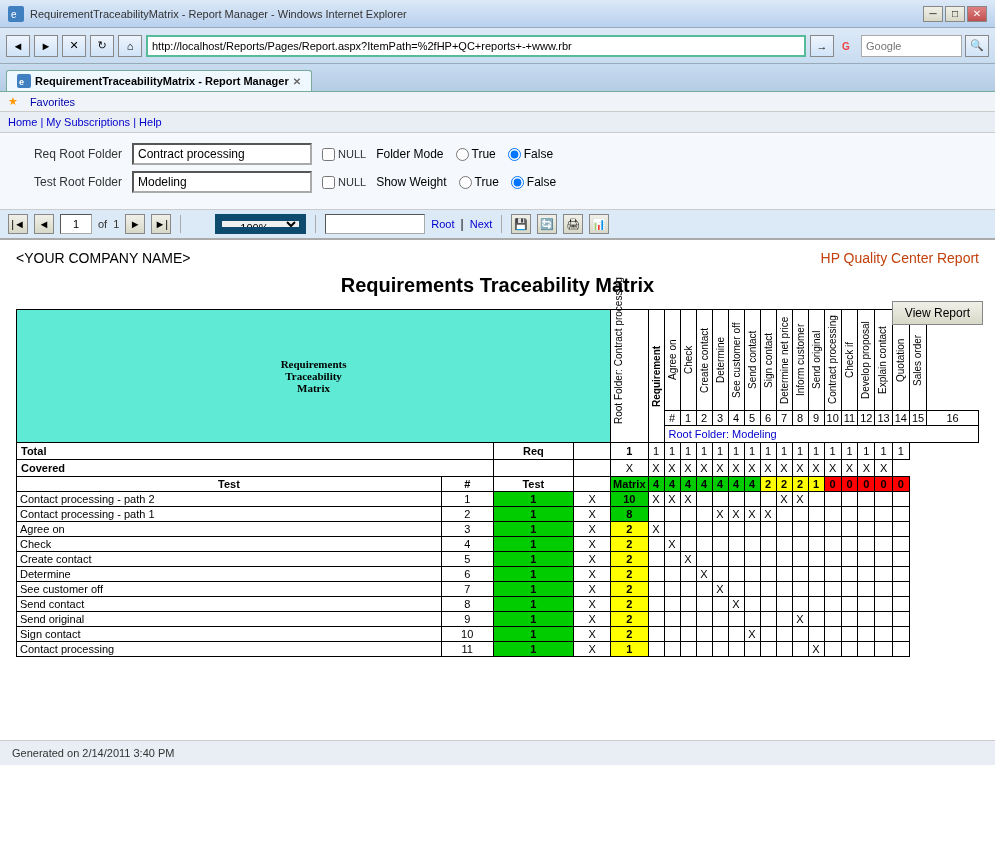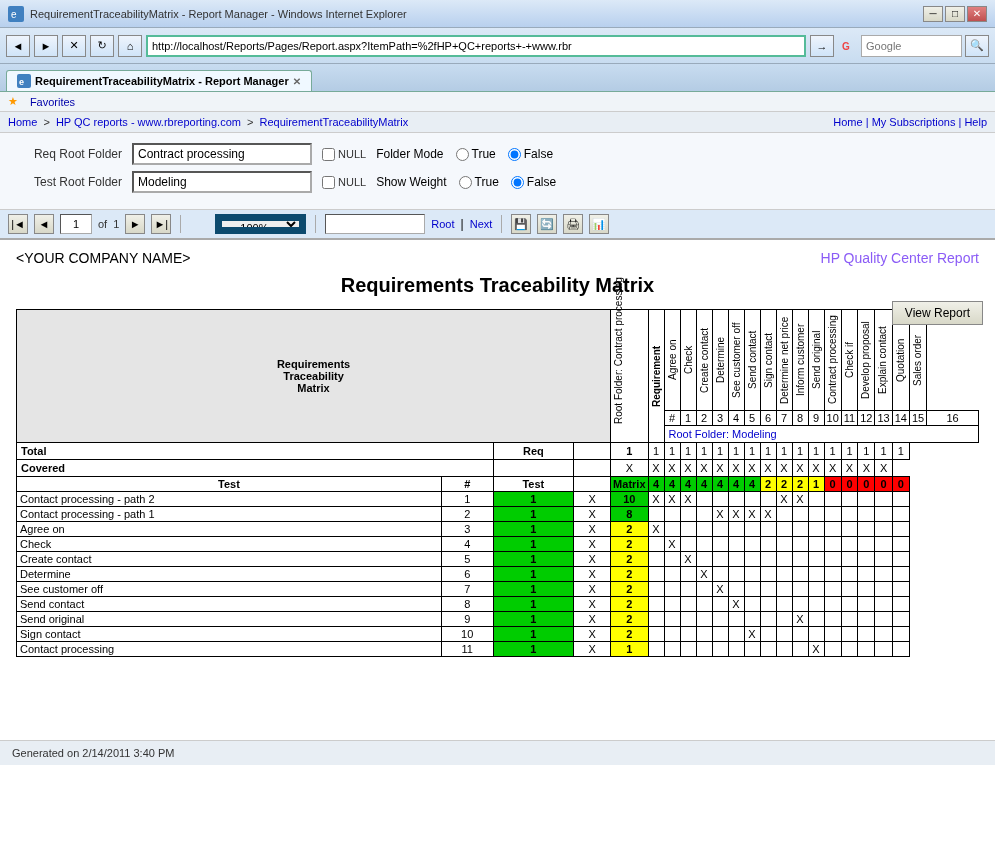--- a/index.html
+++ b/index.html
@@ -122,21 +122,21 @@
       border-radius: 31px;
     }
     .company-header {
       display: flex;
       justify-content: space-between;
       align-items: flex-start;
       margin-bottom: 8px;
       font-size: 12px;
     }
     .company-name { font-size: 14px; color: #000; }
-    .report-brand { font-size: 14px; color: #8b5cf6; }
+    .report-brand { font-size: 14px; color: #c2410c; }
 
     .report-title {
       text-align: center;
       font-size: 20px;
       font-weight: bold;
       margin-bottom: 12px;
     }
 
     
     .matrix-table {
@@ -151,21 +151,21 @@
       vertical-align: middle;
     }
     .matrix-table .vertical-text {
       writing-mode: vertical-rl;
       transform: rotate(180deg);
       white-space: nowrap;
       font-size: 10px;
       height: 100px;
       padding: 2px;
     }
-    .header-req { background: #e5e5e5; font-weight: bold; text-align: left; padding: 6px 8px; }
+    .header-req { background: #5eead4; font-weight: bold; text-align: left; padding: 6px 8px; font-family: Liberation Serif, serif; }
     .num-green { background: #00cc00; color: #000; font-weight: bold; }
     .num-yellow { background: #ffff00; color: #000; font-weight: bold; }
     .relate-green { background: #00cc00; font-weight: bold; }
     .relate-yellow { background: #ffff00; font-weight: bold; }
 
     
     .page-footer {
       background: #e8eef4;
       padding: 6px 12px;
       display: flex;
@@ -222,27 +222,20 @@
     <span class="tab-close">✕</span>
   </div>
 </div>
 
 <div class="fav-bar">
   <span class="fav-star">★</span>
   <span>Favorites</span>
 </div>
 
 <div class="breadcrumb-bar">
-  <div>
-    <span class="bc-link">Home</span>
-    <span class="breadcrumb-sep"> &gt; </span>
-    <span class="bc-link">HP QC reports - www.rbreporting.com</span>
-    <span class="breadcrumb-sep"> &gt; </span>
-    <span class="bc-link">RequirementTraceabilityMatrix</span>
-  </div>
   <div class="breadcrumb-right">
     <span class="bc-link">Home</span>
     <span> | </span>
     <span class="bc-link">My Subscriptions</span>
     <span> | </span>
     <span class="bc-link">Help</span>
   </div>
 </div>
 
 <div class="params-wrapper">

